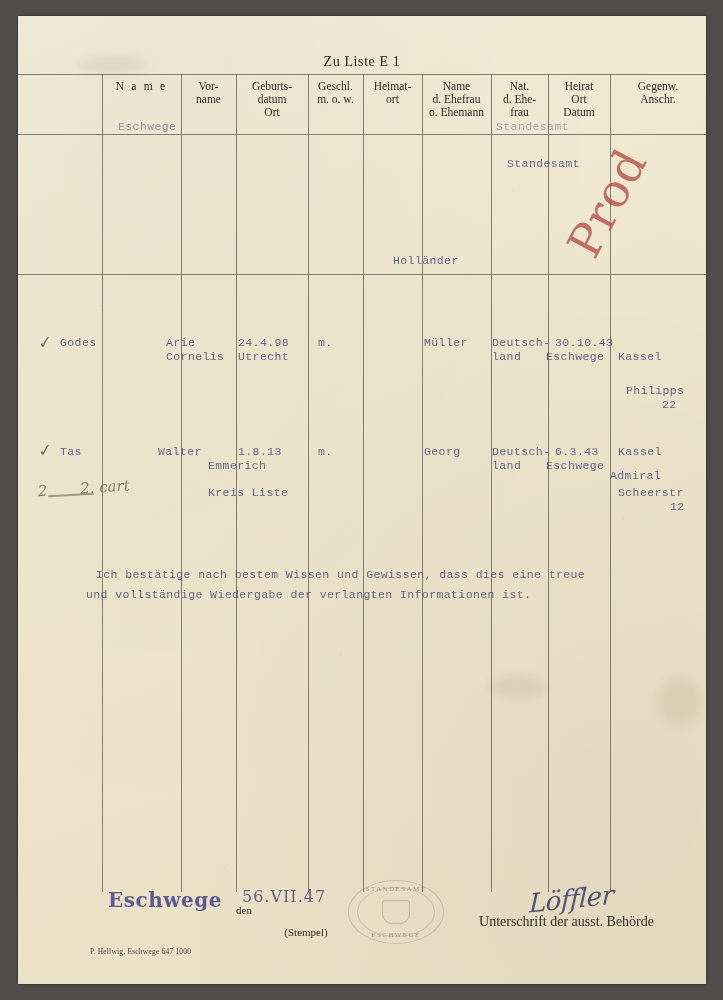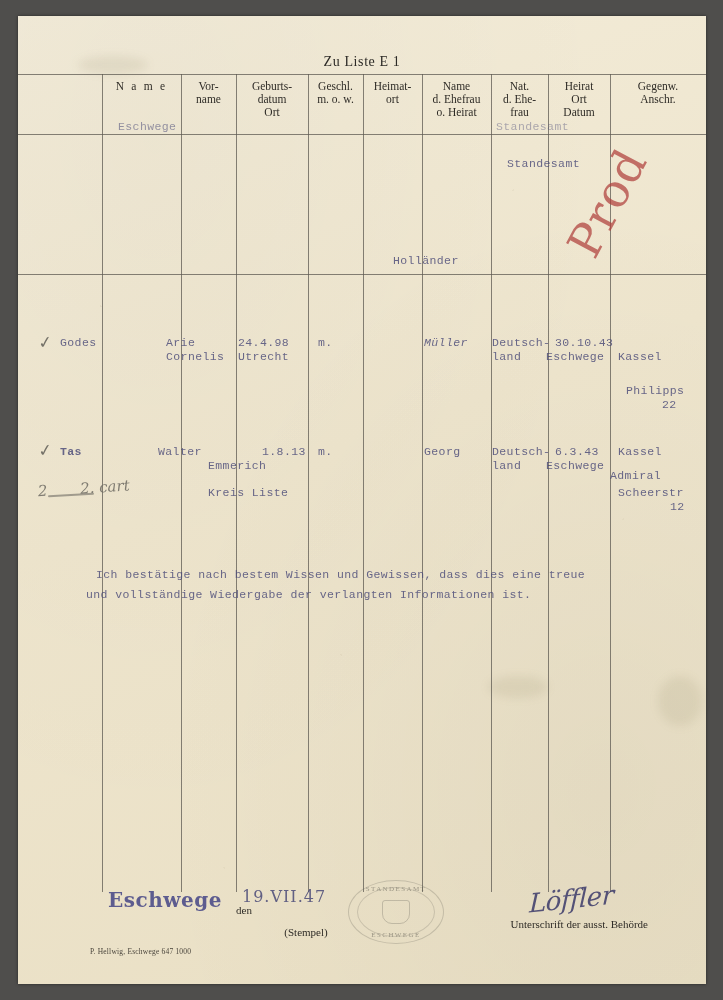--- a/index.html
+++ b/index.html
@@ -182,23 +182,23 @@
     position: absolute;
     left: 228px;
     bottom: 46px;
     font-size: 11px;
     color: #2f2c27;
     width: 120px;
     text-align: center;
   }
   .footer-sign-label {
     position: absolute;
-    right: 58px;
+    right: 52px;
     bottom: 54px;
-    font-size: 11px;
+    font-size: 14px;
     color: #2f2c27;
     font-family: Liberation Serif, serif;
   }
   .signature {
     position: absolute;
     right: 92px;
     bottom: 70px;
     font-family: "DejaVu Serif", serif;
     font-style: italic;
     font-size: 26px;
@@ -307,21 +307,21 @@
         <div>Geschl.</div>
         <div>m. o. w.</div>
       </div>
       <div class="colhead" style="left:345px; width:59px;">
         <div>Heimat-</div>
         <div>ort</div>
       </div>
       <div class="colhead" style="left:404px; width:69px;">
         <div>Name</div>
         <div>d. Ehefrau</div>
-        <div>o. Heirat</div>
+        <div>o. Ehemann</div>
       </div>
       <div class="colhead" style="left:473px; width:57px;">
         <div>Nat.</div>
         <div>d. Ehe-</div>
         <div>frau</div>
       </div>
       <div class="colhead" style="left:530px; width:62px;">
         <div>Heirat</div>
         <div>Ort</div>
         <div>Datum</div>
@@ -339,55 +339,55 @@
 
     <div class="red-scrawl">Prod</div>
 
     <div class="hand checkmark" style="left:20px; top:316px;">✓</div>
     <div class="tw" style="left:42px; top:320px;">Godes</div>
     <div class="tw" style="left:148px; top:320px;">Arie</div>
     <div class="tw" style="left:148px; top:334px;">Cornelis</div>
     <div class="tw" style="left:220px; top:320px;">24.4.98</div>
     <div class="tw" style="left:220px; top:334px;">Utrecht</div>
     <div class="tw" style="left:300px; top:320px;">m.</div>
-    <div class="tw" style="left:406px; top:320px;font-style:italic;">Müller</div>
+    <div class="tw" style="left:406px; top:320px;">Müller</div>
     <div class="tw" style="left:474px; top:320px;">Deutsch-</div>
     <div class="tw" style="left:474px; top:334px;">land</div>
     <div class="tw" style="left:537px; top:320px;">30.10.43</div>
     <div class="tw" style="left:528px; top:334px;">Eschwege</div>
     <div class="tw" style="left:600px; top:334px;">Kassel</div>
     <div class="tw" style="left:608px; top:368px;">Philipps</div>
     <div class="tw" style="left:644px; top:382px;">22</div>
 
     <div class="hand checkmark" style="left:20px; top:424px;">✓</div>
-    <div class="tw" style="left:42px; top:429px;font-weight:bold;">Tas</div>
+    <div class="tw" style="left:42px; top:429px;">Tas</div>
     <div class="tw" style="left:140px; top:429px;">Walter</div>
     <div class="tw" style="left:190px; top:443px;">Emmerich</div>
     <div class="tw" style="left:190px; top:470px;">Kreis Liste</div>
-    <div class="tw" style="left:220px; top:429px;padding-left:24px;">1.8.13</div>
+    <div class="tw" style="left:220px; top:429px;">1.8.13</div>
     <div class="tw" style="left:300px; top:429px;">m.</div>
     <div class="tw" style="left:406px; top:429px;">Georg</div>
     <div class="tw" style="left:474px; top:429px;">Deutsch-</div>
     <div class="tw" style="left:474px; top:443px;">land</div>
     <div class="tw" style="left:537px; top:429px;">6.3.43</div>
     <div class="tw" style="left:528px; top:443px;">Eschwege</div>
     <div class="tw" style="left:600px; top:429px;">Kassel</div>
     <div class="tw" style="left:592px; top:453px;">Admiral</div>
     <div class="tw" style="left:600px; top:470px;">Scheerstr</div>
     <div class="tw" style="left:652px; top:484px;">12</div>
 
     <div class="hand pencil-note" style="left:20px; top:466px;">2</div>
     <div class="hand pencil-note" style="left:62px; top:462px;">2. cart</div>
     <div class="pencil-line" style="left:30px; top:478px; width:46px;"></div>
 
     <div class="tw" style="left:68px; top:572px;">und vollständige Wiedergabe der verlangten Informationen ist.</div>
     <div class="tw" style="left:78px; top:552px;">Ich bestätige nach bestem Wissen und Gewissen, dass dies eine treue</div>
 
     <div class="footer-city">Eschwege</div>
-    <div class="footer-date">19.VII.47</div>
+    <div class="footer-date">56.VII.47</div>
     <div class="footer-den">den</div>
     <div class="footer-stempel">(Stempel)</div>
 
     <div class="stamp">
       <div class="stamp-top">STANDESAMT</div>
       <div class="stamp-center"></div>
       <div class="stamp-bottom">ESCHWEGE</div>
     </div>
 
     <div class="signature">Löffler</div>

